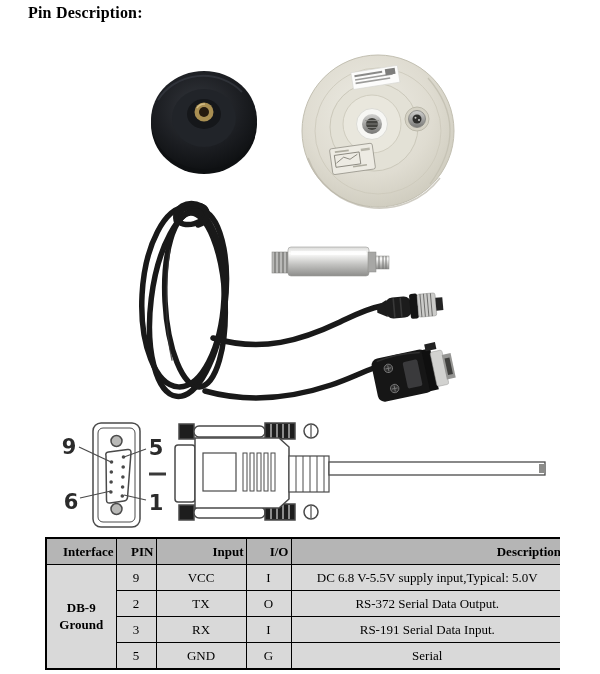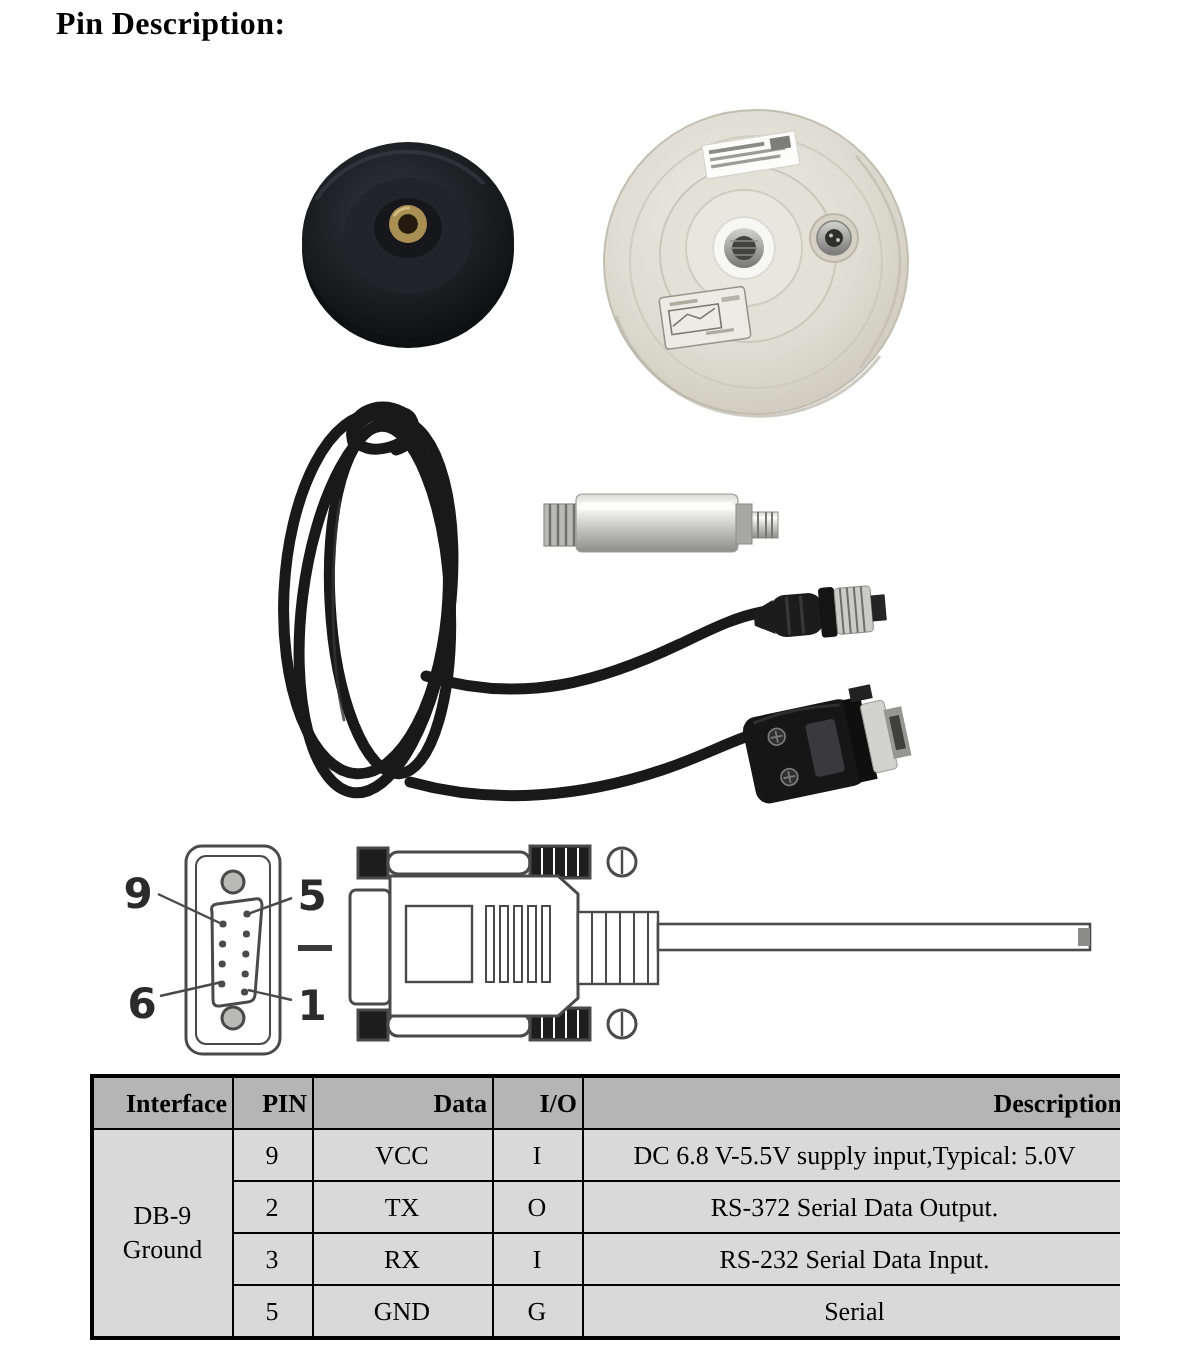--- a/index.html
+++ b/index.html
@@ -17,21 +17,21 @@
     border-collapse:collapse;table-layout:fixed;
     font-size:13px;color:#000;text-align:center;
     border:2px solid #000;
   }
   table.pins th, table.pins td{
     border:1px solid #000;padding:0 2px;height:25px;vertical-align:middle;
     overflow:hidden;white-space:nowrap;
   }
   table.pins thead th{background:#b5b5b5;font-weight:bold;font-size:13px;text-align:right;}
   table.pins tbody td{background:#d9d9d9;font-weight:normal;}
-  td.iface div{line-height:1.3;}
+  td.iface div{line-height:1.3;font-weight:bold;}
   .diagram-num{font-family:"DejaVu Sans", sans-serif;font-weight:bold;font-size:21px;fill:#2b2b2b;}
 </style>
 </head>
 <body>
 
 <div class="page">
 
   <div class="title">Pin Description:</div>
 
   <svg class="art" width="600" height="537" viewBox="0 0 600 537">
@@ -231,21 +231,21 @@
       <col style="width:70px">
         <col style="width:40px">
         <col style="width:90px">
       <col style="width:45px">
         <col style="width:273px">
     </colgroup>
     <thead>
       <tr>
         <th>Interface</th>
         <th>PIN</th>
-        <th>Data</th>
+        <th>Input</th>
         <th>I/O</th>
         <th>Description</th>
       </tr>
     </thead>
     <tbody>
       <tr>
         <td class="iface" rowspan="4">
           <div>DB-9</div>
           <div>Ground</div>
         </td>
@@ -257,21 +257,21 @@
       <tr>
         <td>2</td>
         <td>TX</td>
         <td>O</td>
         <td>RS-372 Serial Data Output.</td>
       </tr>
       <tr>
         <td>3</td>
         <td>RX</td>
         <td>I</td>
-        <td>RS-232 Serial Data Input.</td>
+        <td>RS-191 Serial Data Input.</td>
       </tr>
       <tr>
         <td>5</td>
         <td>GND</td>
         <td>G</td>
         <td>Serial</td>
       </tr>
     </tbody>
   </table>
 

